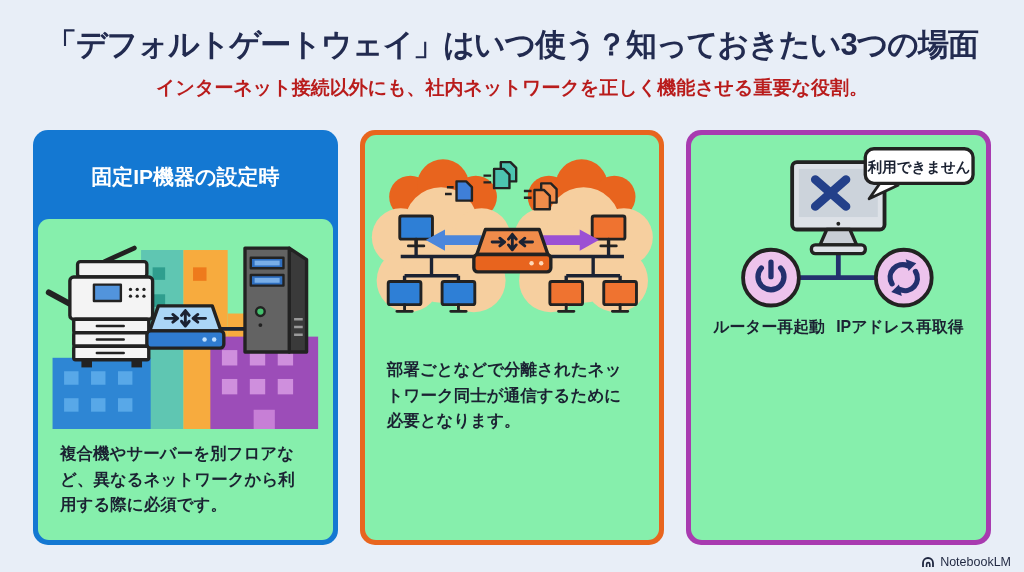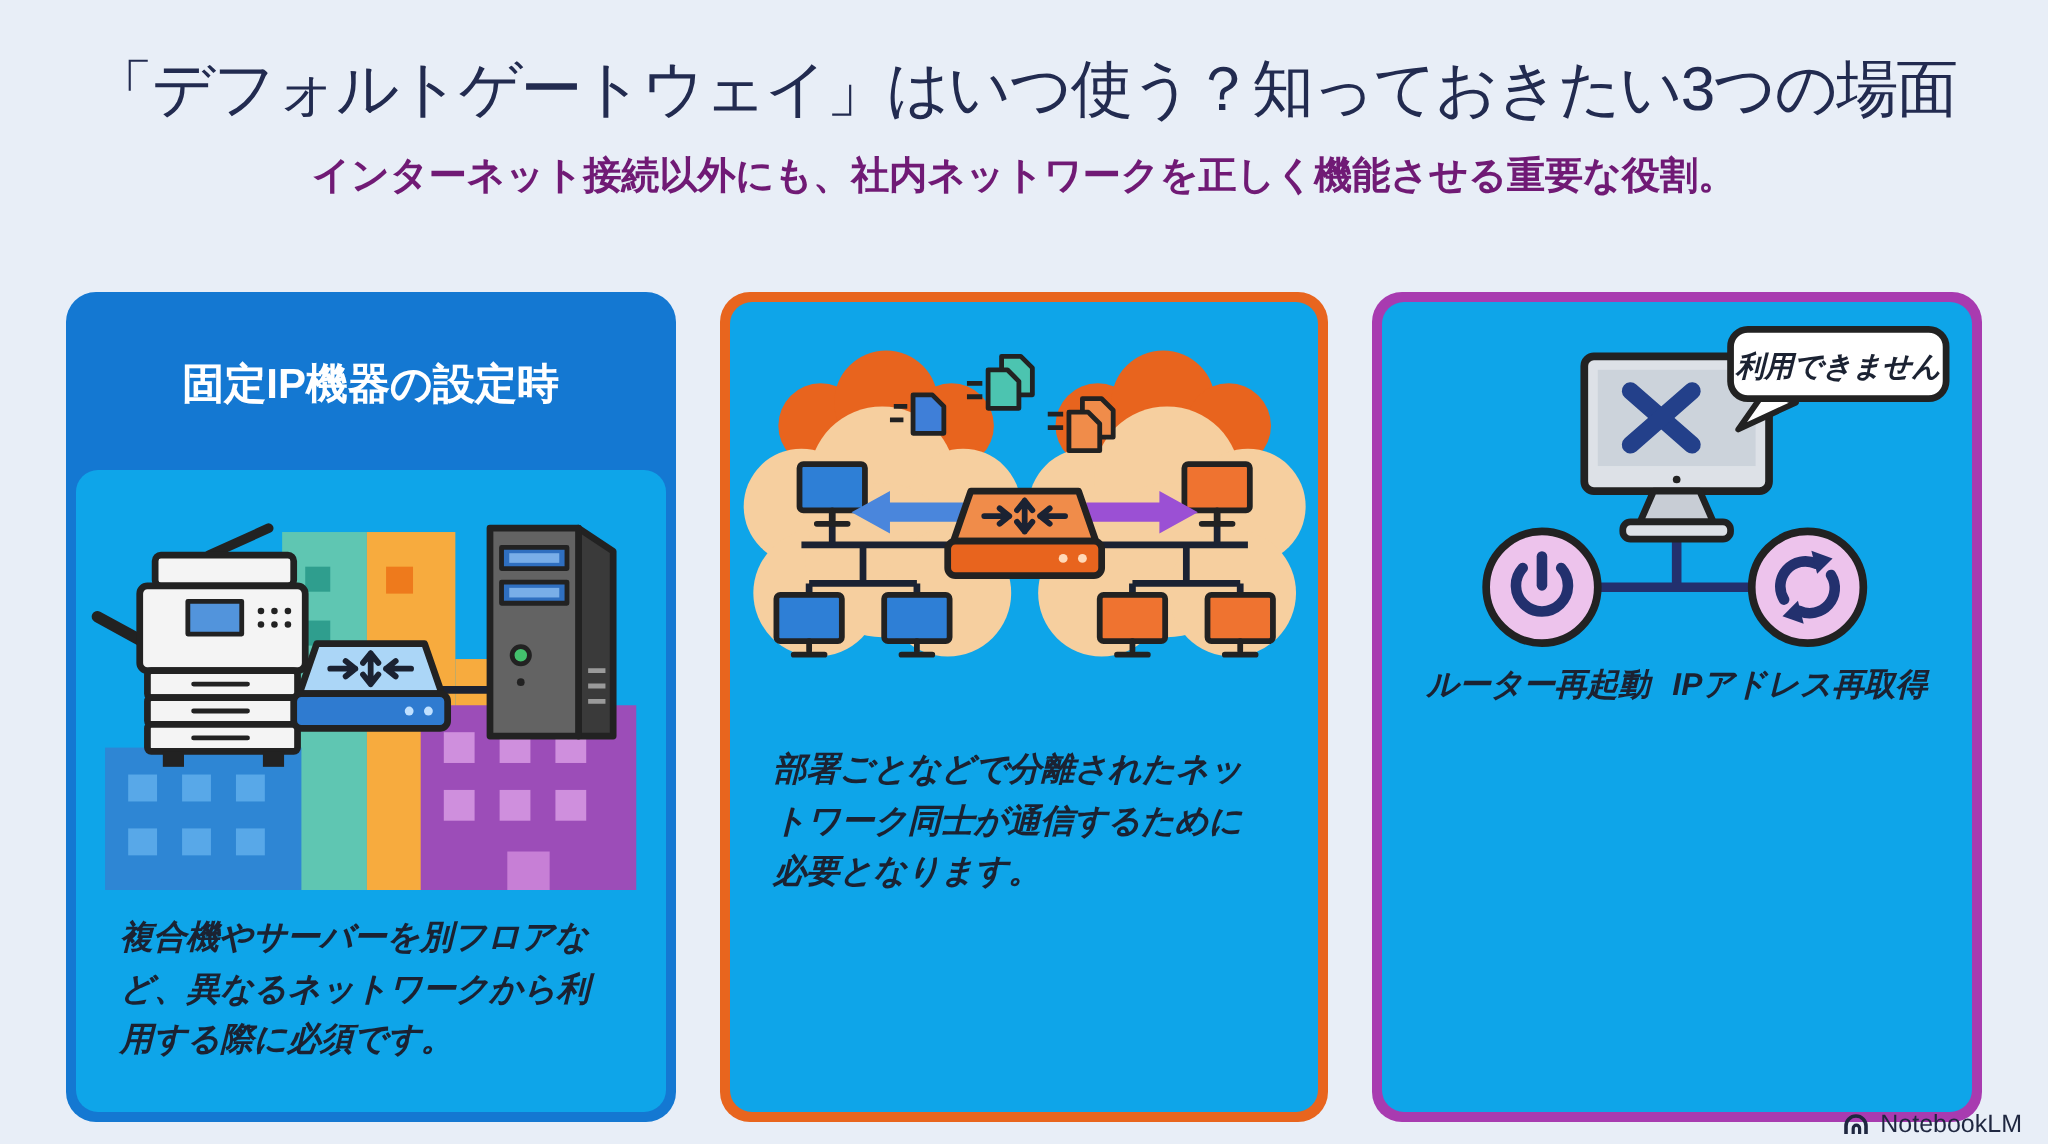--- a/index.html
+++ b/index.html
@@ -1,30 +1,30 @@
 <!DOCTYPE html>
 <html><head>
 <meta charset="utf-8">
 <style>
   html,body{margin:0;padding:0;background:#e8eef7;}
   body{width:1024px;height:572px;overflow:hidden;
        font-family:"Liberation Sans","DejaVu Sans",sans-serif;}
   .page{position:relative;width:1024px;height:572px;background:#e8eef7;}
-  .title{margin:0;padding-top:24px;text-align:center;font-size:31px;font-weight:normal;
+  .title{margin:0;padding-top:24px;text-align:center;font-size:31px;font-weight:bold;
          color:#222b50;letter-spacing:-1px;}
-  .subtitle{margin-top:9px;text-align:center;font-size:19px;font-weight:bold;color:#701a75;}
-  .cards{position:absolute;top:146px;left:33px;width:958px;height:415px;
+  .subtitle{margin-top:9px;text-align:center;font-size:19px;font-weight:bold;color:#b91c1c;}
+  .cards{position:absolute;top:130px;left:33px;width:958px;height:415px;
          display:flex;gap:22px;}
   .card{flex:1 1 0;background:var(--accent,#888);border-radius:15px;padding:5px;
         box-sizing:border-box;display:flex;flex-direction:column;}
   .card-header{flex:0 0 auto;min-height:84px;display:flex;flex-direction:column;
                justify-content:center;align-items:center;color:#fff;font-size:21px;
                font-weight:bold;line-height:1.35;text-align:center;}
-  .card-body{flex:1 1 auto;background:#0ea5e9;border-radius:11px;display:flex;
-             flex-direction:column;overflow:hidden;font-style:italic;}
+  .card-body{flex:1 1 auto;background:#86efac;border-radius:11px;display:flex;
+             flex-direction:column;overflow:hidden;}
   .illustration{flex:0 0 auto;height:212px;padding:2px 3px 0;}
   .illustration svg{display:block;width:100%;height:100%;}
   .card-text{margin:2px 0 0;padding:6px 22px 0;font-size:16.5px;font-weight:bold;
              color:#1b2232;line-height:1.55;}
   .footer{position:absolute;right:13px;bottom:3px;display:flex;align-items:center;
           gap:5px;color:#1f2740;font-size:12.5px;font-weight:normal;}
   svg text{font-family:"Liberation Sans","DejaVu Sans",sans-serif;}
 </style>
 </head>
 <body>

